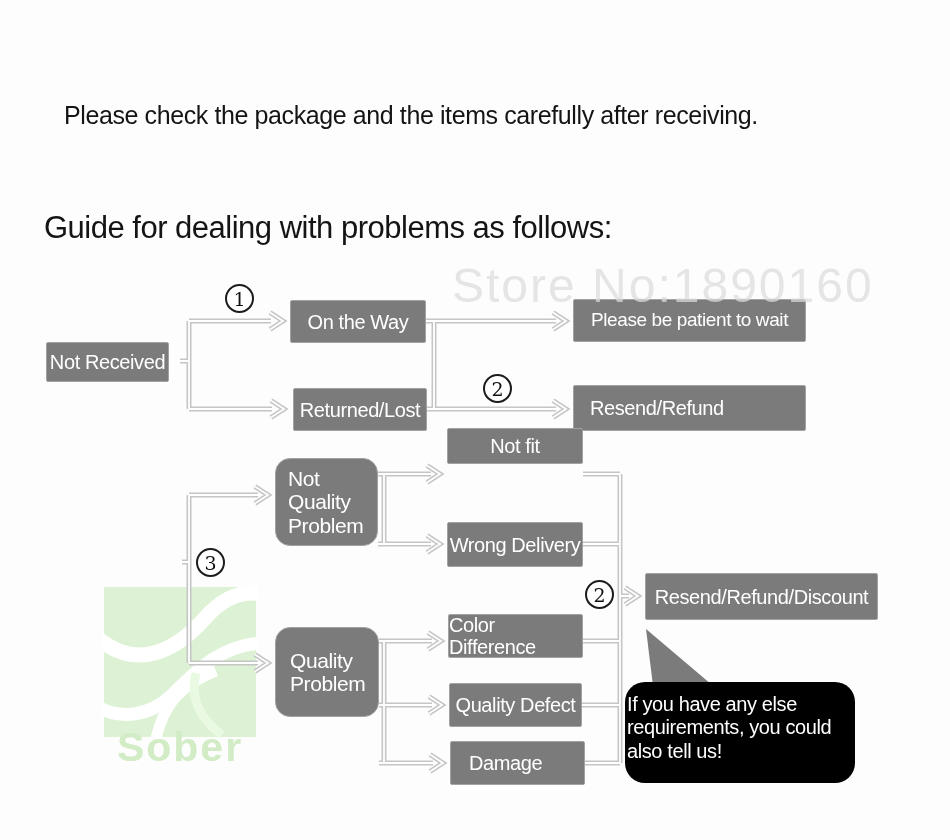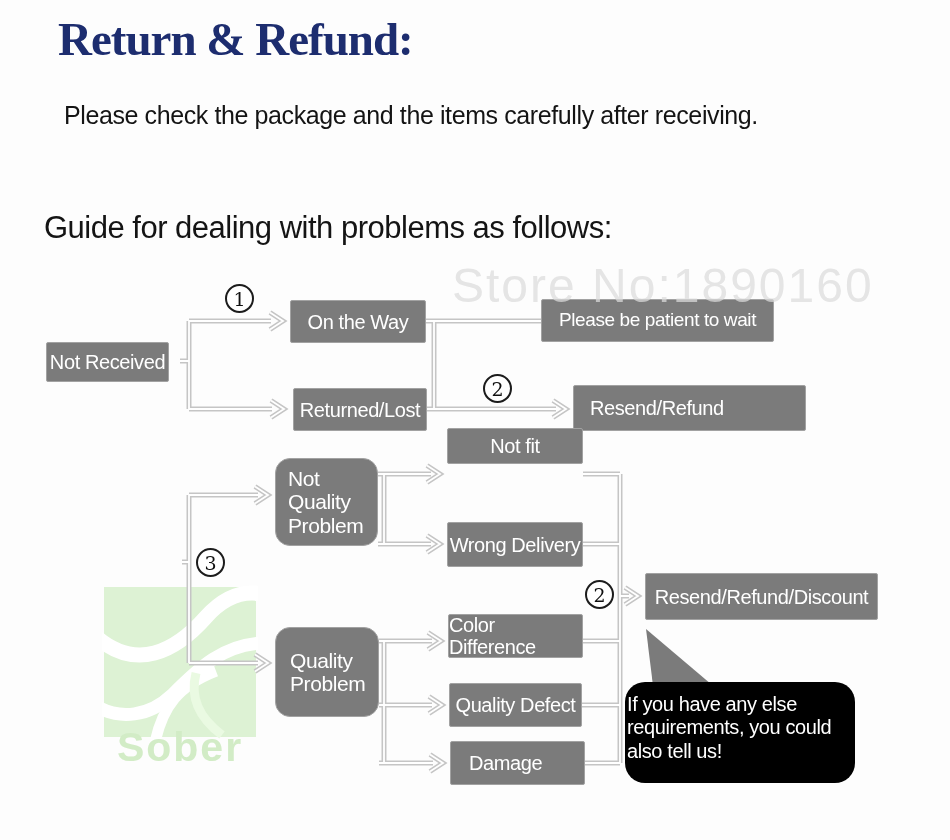--- a/index.html
+++ b/index.html
@@ -54,21 +54,21 @@
     background:#7b7b7b; color:#ffffff;
     border:1px solid #a2a2a2; border-radius:2px;
     display:flex; align-items:center; justify-content:center;
     font-size:20px; letter-spacing:-0.4px; white-space:pre-line;
     line-height:1.1;
   }
   .node.left { justify-content:flex-start; text-align:left; }
 
   #n-not-received    { left:46px;  top:342px; width:123px; height:40px; }
   #n-on-the-way      { left:290px; top:300px; width:136px; height:43px; }
-  #n-please-wait     { left:541px; top:299px; width:233px; height:43px; font-size:19px; }
+  #n-please-wait     { left:573px; top:299px; width:233px; height:43px; font-size:19px; }
   #n-returned-lost   { left:293px; top:388px; width:134px; height:43px; }
   #n-resend-refund   { left:573px; top:385px; width:233px; height:46px; padding-left:16px; }
   #n-nqp             { left:275px; top:458px; width:103px; height:88px; padding-left:12px; border-radius:15px; font-size:21px; }
   #n-not-fit         { left:447px; top:428px; width:136px; height:36px;text-align:right; }
   #n-wrong-delivery  { left:447px; top:522px; width:136px; height:45px; }
   #n-received        { left:50px;  top:541px; width:132px; height:43px; padding-left:18px; }
   #n-rrd             { left:645px; top:573px; width:233px; height:47px; }
   #n-qp              { left:275px; top:627px; width:104px; height:90px; padding-left:14px; border-radius:15px; font-size:21px; }
   #n-color-diff      { left:448px; top:614px; width:135px; height:44px; }
   #n-quality-defect  { left:449px; top:683px; width:133px; height:44px; }
@@ -102,21 +102,20 @@
 
   <svg class="logo-swirl" width="156" height="156" viewBox="0 0 156 156" aria-hidden="true">
     <rect x="2" y="2" width="152" height="150" fill="#ddf2d4"></rect>
     <path d="M-8 50 C 34 88 74 66 104 32 C 122 12 142 4 164 10" stroke="#ffffff" stroke-width="15" fill="none"></path>
     <path d="M164 58 C 122 58 96 84 70 110 C 48 131 18 136 -8 120" stroke="#ffffff" stroke-width="13" fill="none"></path>
     <path d="M52 162 C 60 120 78 100 114 86" stroke="#ffffff" stroke-width="11" fill="none"></path>
     <path d="M120 150 C 96 132 88 112 94 88" stroke="#eafae2" stroke-width="9" fill="none"></path>
   </svg>
   <div class="logo-text">Sober</div>
 
-  <h1 class="page-title">Return &amp; Refund:</h1>
   <p class="intro-1">Please check the package and the items carefully after receiving.</p>
   <h2 class="guide-heading">Guide for dealing with problems as follows:</h2>
 
   <svg class="connectors" width="950" height="840" viewBox="0 0 950 840" aria-hidden="true">
     <defs>
       <g id="art">
         <path d="M180 361 H189 M189 321 V409 M189 321 H271 M189 409 H272
                  M426 321 H556 M426 409 H556 M434 321 V409
                  M182 562 H189 M189 495 V663 M189 495 H258 M189 663 H258
                  M378 474 H431 M378 544 H431 M384 474 V544

